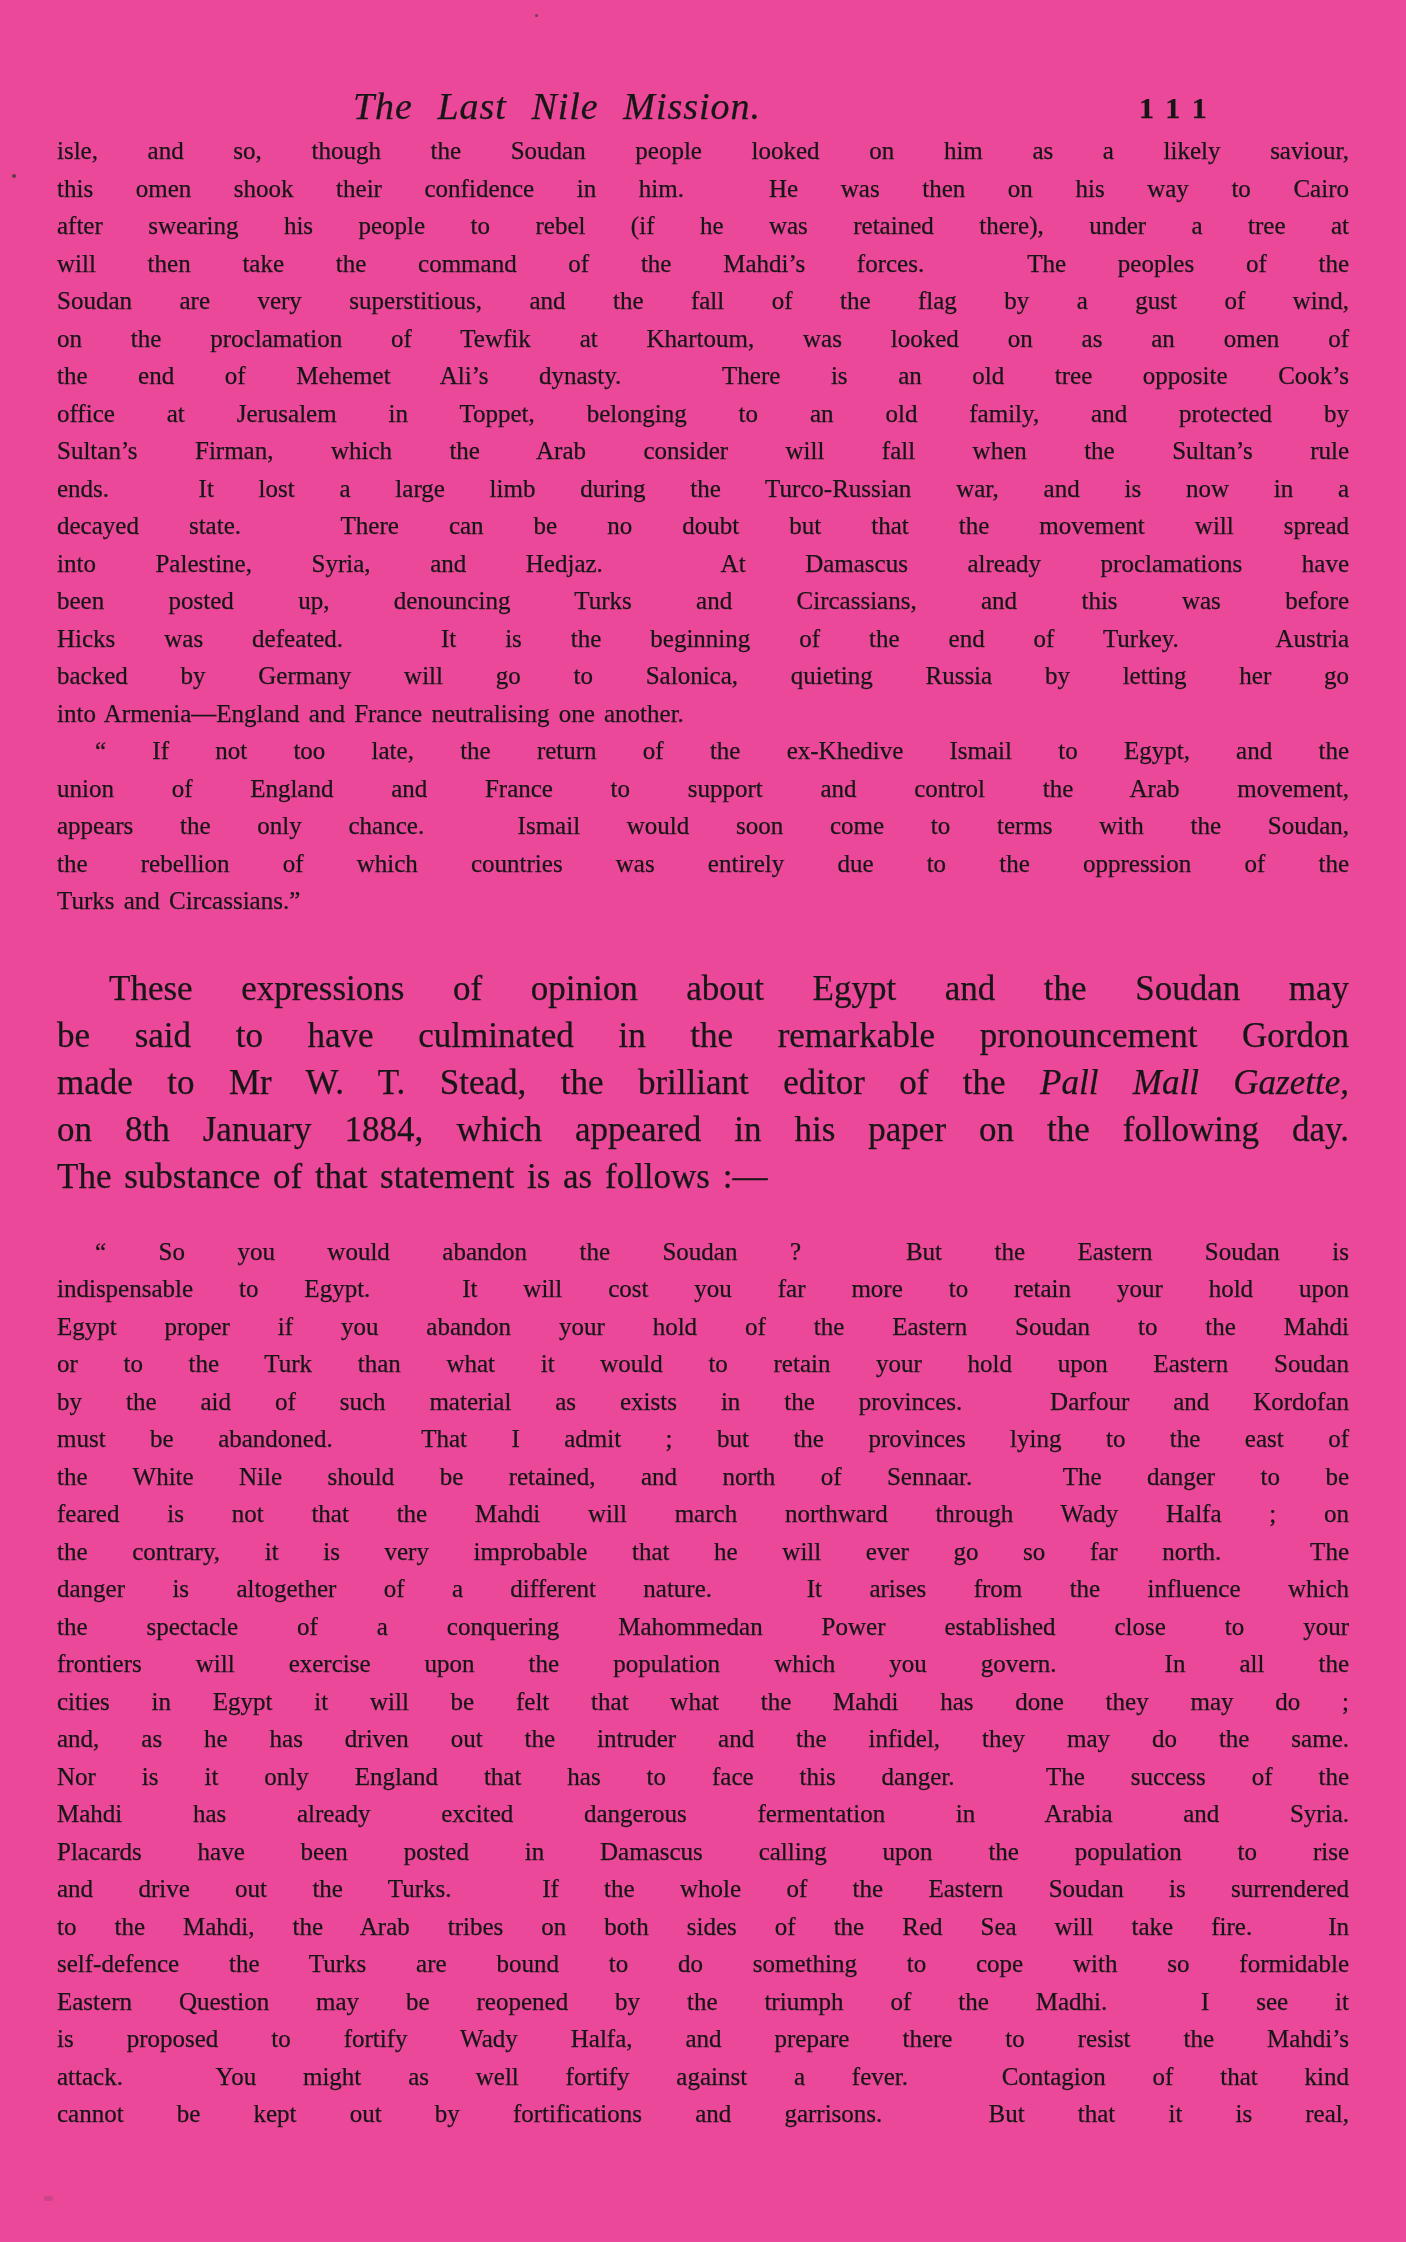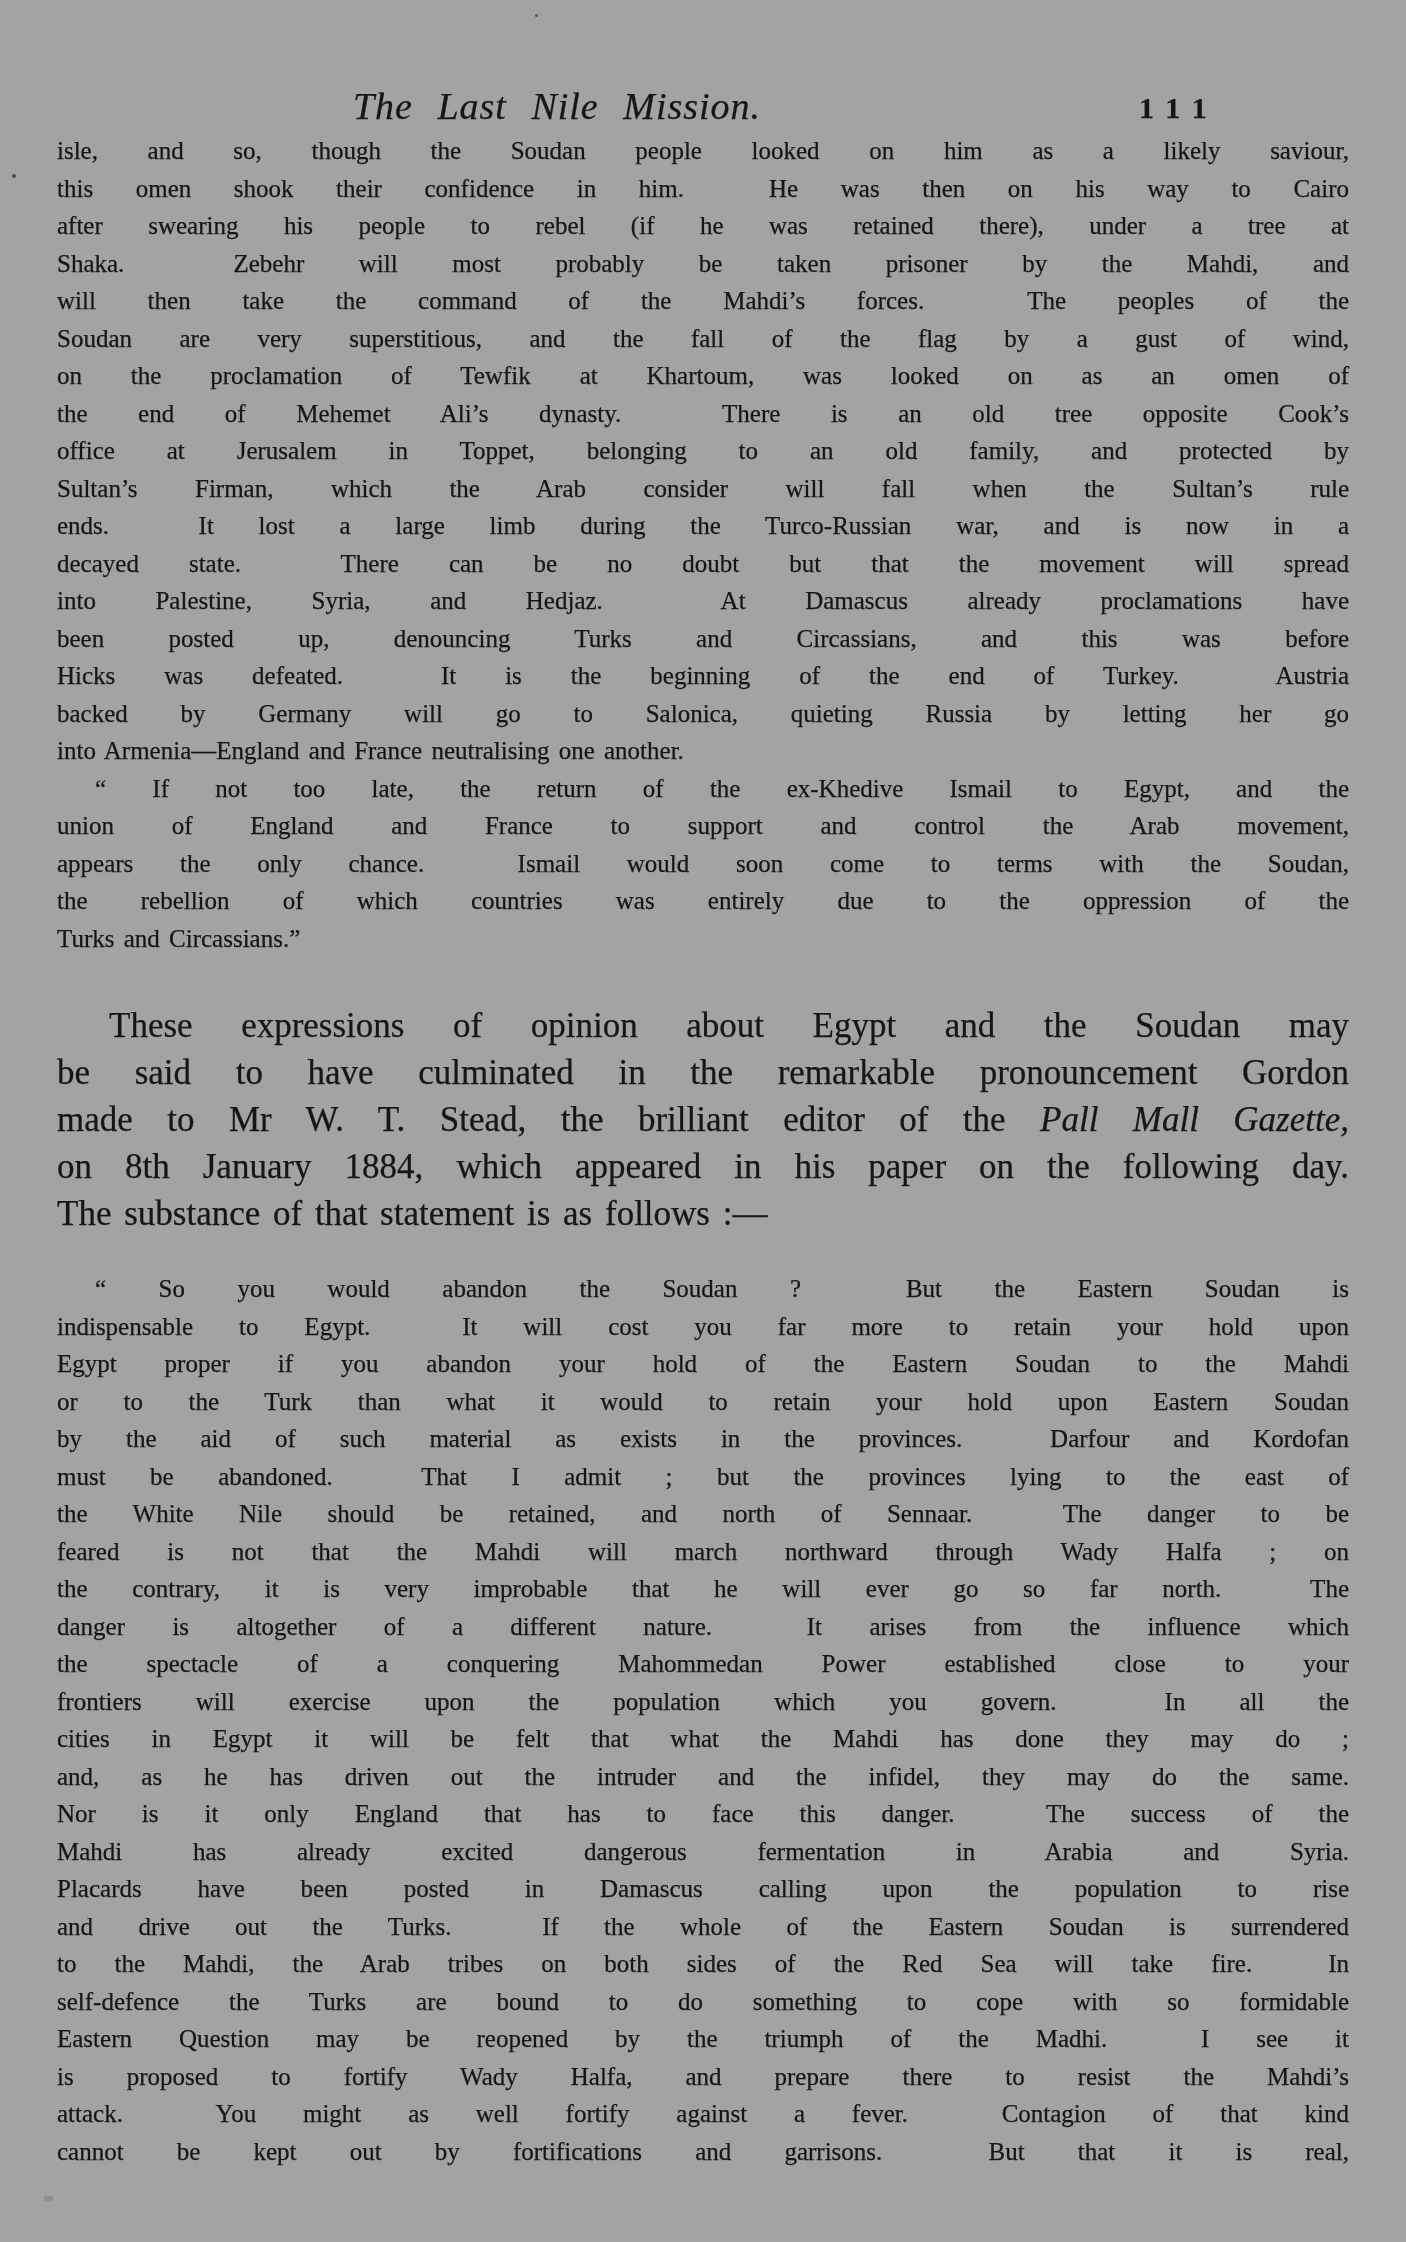--- a/index.html
+++ b/index.html
@@ -1,21 +1,21 @@
 <!DOCTYPE html>
 <html><head>
 <meta charset="utf-8">
 <style>
   html, body { margin: 0; padding: 0; background: #e8e8e8; }
   .page {
     position: relative;
     width: 1406px;
     height: 2242px;
     margin: 0 auto;
-    background: #a3a3a3;
+    background: #ec4899;
     color: #161616;
     font-family: "Liberation Serif", "DejaVu Serif", serif;
     overflow: hidden;
     -webkit-text-stroke: 0.25px #161616;
   }
 
   
   .running-header {
     position: absolute;
     top: 84px;
@@ -100,21 +100,20 @@
   <div class="running-header">
     <div class="running-title">The Last Nile Mission.</div>
     <div class="page-number">111</div>
   </div>
 
   <div class="text-block">
     <div class="para para-small">
         <div class="line">isle, and so, though the Soudan people looked on him as a likely saviour,</div>
         <div class="line">this omen shook their confidence in him.&nbsp; He was then on his way to Cairo</div>
         <div class="line">after swearing his people to rebel (if he was retained there), under a tree at</div>
-        <div class="line">Shaka.&nbsp; Zebehr will most probably be taken prisoner by the Mahdi, and</div>
         <div class="line">will then take the command of the Mahdi’s forces.&nbsp; The peoples of the</div>
         <div class="line">Soudan are very superstitious, and the fall of the flag by a gust of wind,</div>
         <div class="line">on the proclamation of Tewfik at Khartoum, was looked on as an omen of</div>
         <div class="line">the end of Mehemet Ali’s dynasty.&nbsp; There is an old tree opposite Cook’s</div>
         <div class="line">office at Jerusalem in Toppet, belonging to an old family, and protected by</div>
         <div class="line">Sultan’s Firman, which the Arab consider will fall when the Sultan’s rule</div>
         <div class="line">ends.&nbsp; It lost a large limb during the Turco-Russian war, and is now in a</div>
         <div class="line">decayed state.&nbsp; There can be no doubt but that the movement will spread</div>
         <div class="line">into Palestine, Syria, and Hedjaz.&nbsp; At Damascus already proclamations have</div>
         <div class="line">been posted up, denouncing Turks and Circassians, and this was before</div>

